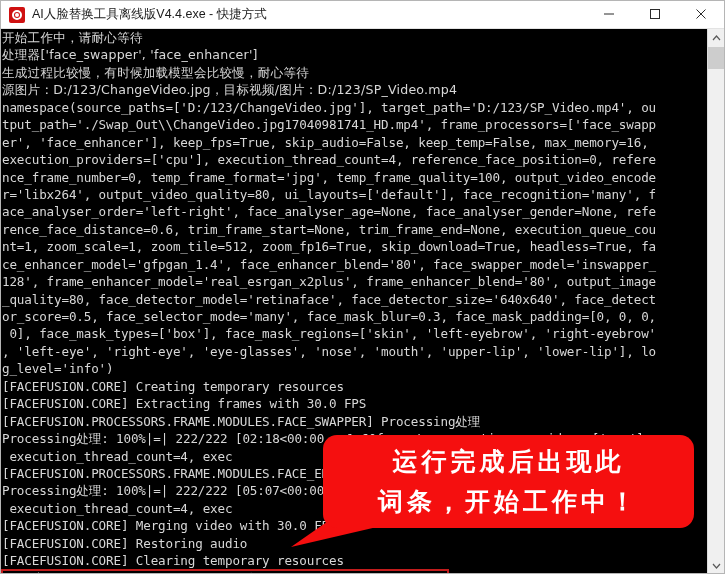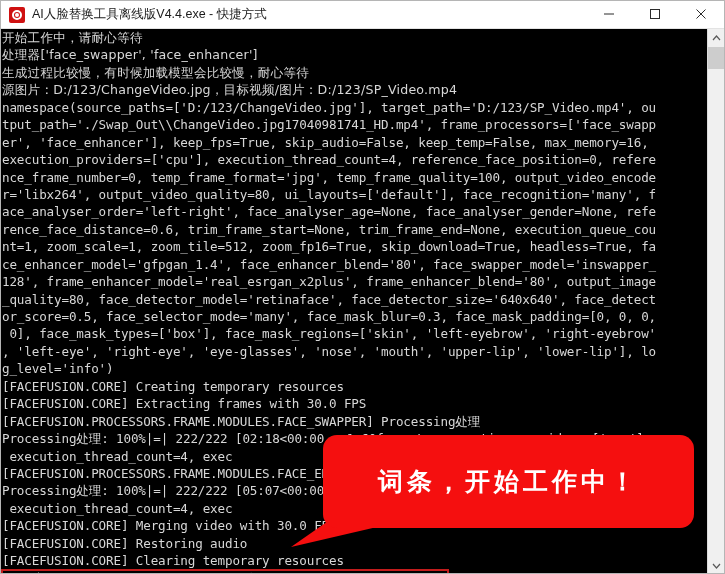--- a/index.html
+++ b/index.html
@@ -244,16 +244,17 @@
       <svg width="9" height="6" viewBox="0 0 9 6">
           <polyline points="1,1 4.5,5 8,1" fill="none" stroke="currentColor" stroke-width="1.2"></polyline>
         </svg>
     </div>
   </div>
 
   <svg id="callout-tail" viewBox="0 0 90 62">
     <polygon points="88,0 88,40 2,60" fill="#f50f0f"></polygon>
   </svg>
   <div id="callout">
+    <div class="callout-line">运行完成后出现此</div>
     <div class="callout-line">词条，开始工作中！</div>
   </div>
 
 </div>
 
 </body></html>

